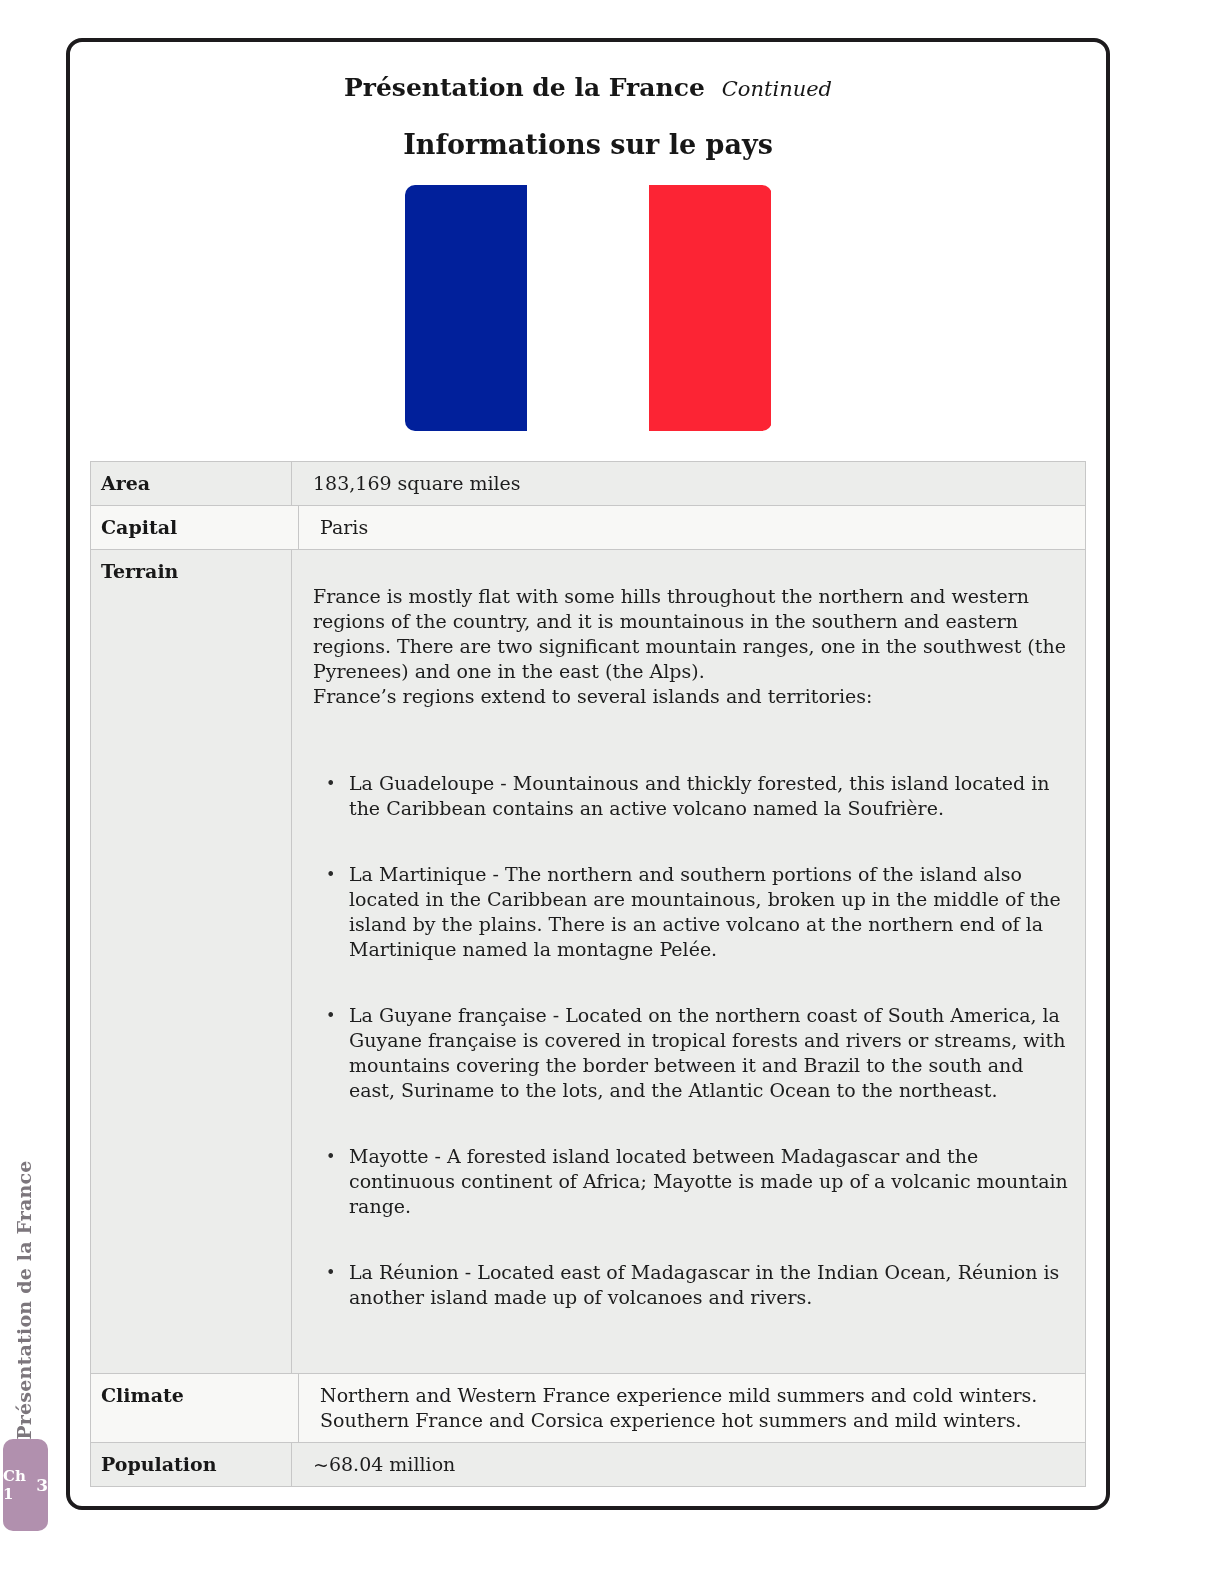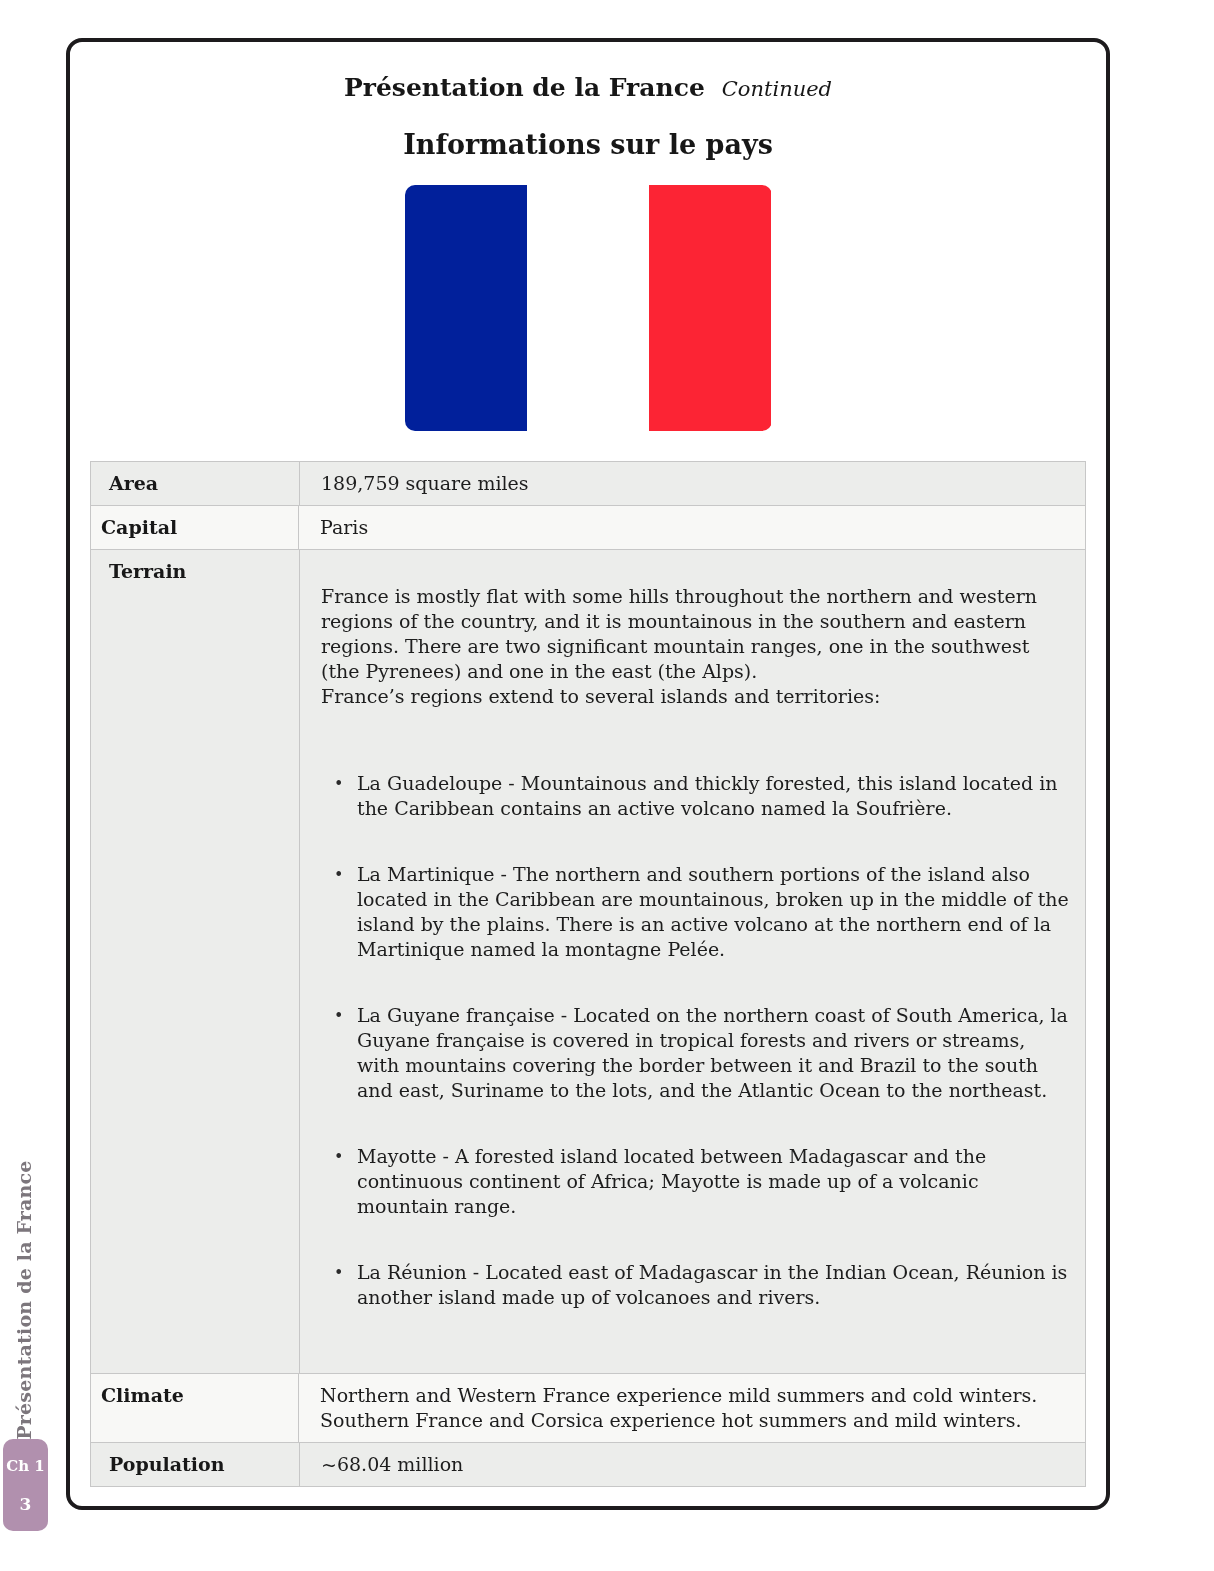--- a/index.html
+++ b/index.html
@@ -49,21 +49,21 @@
     width: 996px;
     border: 1px solid #c7c7c7;
     border-bottom: none;
     font-size: 19px;
   }
   .trow {
     display: grid;
     grid-template-columns: 200px 1fr;
     border-bottom: 1px solid #c7c7c7;
   }
-  .trow.shade-a { background: #ecedeb; padding-left: 8px; }
+  .trow.shade-a { background: #ecedeb; }
   .trow.shade-b { background: #f8f8f6; gap: 7px; }
   .cell-label {
     font-weight: bold;
     padding: 9px 8px 9px 10px;
     line-height: 25px;
     color: #181818;
   }
   .cell-value {
     border-left: 1px solid #c7c7c7;
     padding: 9px 16px 9px 21px;
@@ -99,21 +99,20 @@
     letter-spacing: 0.2px;
   }
   .chapter-badge {
     position: absolute;
     left: 3px; top: 1439px;
     width: 45px; height: 92px;
     border-radius: 10px;
     color: #ffffff;
     font-weight: bold;
     display: flex;
-    flex-direction: column;
     align-items: center;
     justify-content: space-around;
     padding: 8px 0;
   }
   .chapter-badge .ch { font-size: 15px; }
   .chapter-badge .pg { font-size: 17px; }
 </style>
 </head>
 <body>
 
@@ -129,21 +128,21 @@
   <div class="flag">
     <div class="stripe" style="background: rgb(1, 32, 155);"></div>
     <div class="stripe" style="background: rgb(255, 255, 255);"></div>
     <div class="stripe" style="background: rgb(252, 36, 52);"></div>
   </div>
 
   <div class="info-table">
 
     <div class="trow shade-a">
       <div class="cell-label">Area</div>
-      <div class="cell-value">189,759 square miles</div>
+      <div class="cell-value">183,169 square miles</div>
     </div>
 
     <div class="trow shade-b">
       <div class="cell-label">Capital</div>
       <div class="cell-value">Paris</div>
     </div>
 
     <div class="trow shade-a">
       <div class="cell-label">Terrain</div>
       <div class="cell-value">

